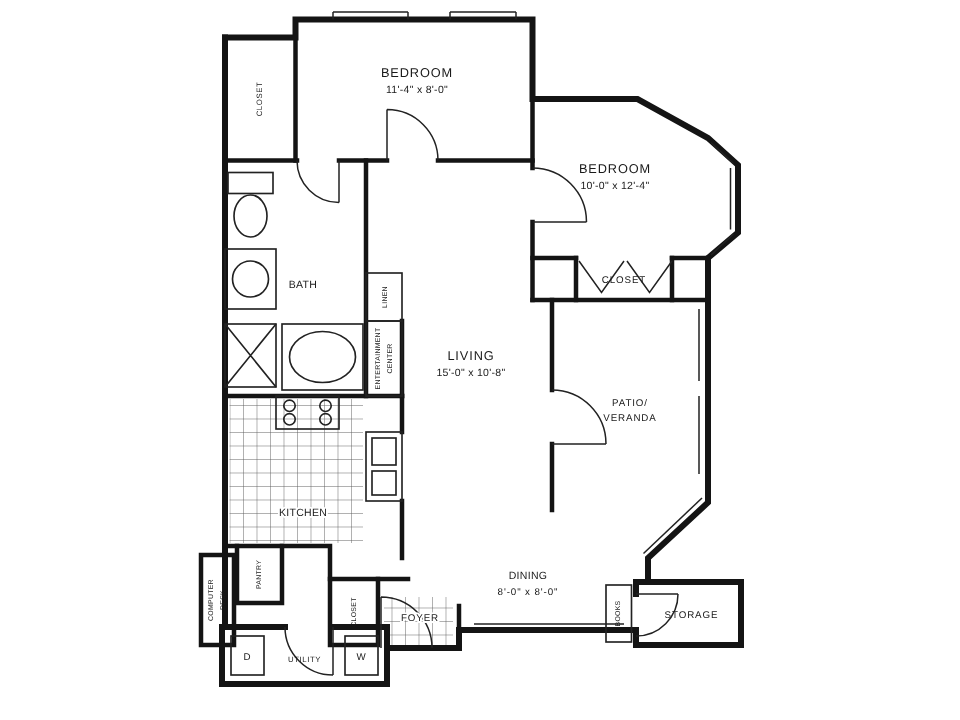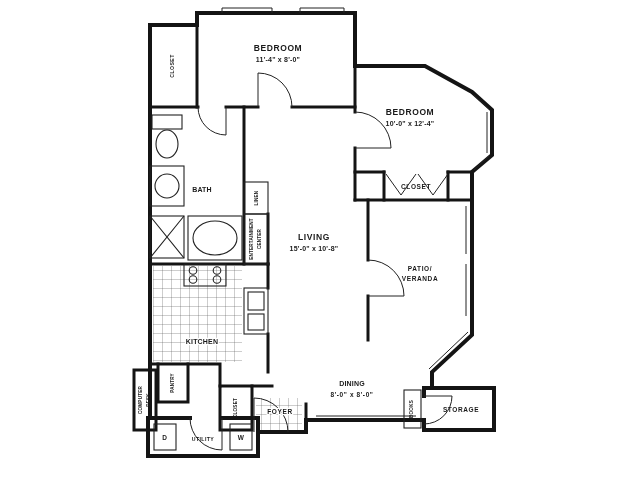--- a/index.html
+++ b/index.html
@@ -1,16 +1,16 @@
 <!DOCTYPE html>
 <html><head>
 <meta charset="utf-8">
 <style>
   html,body{margin:0;padding:0;background:#ffffff;}
-  .page{position:relative;width:640px;height:480px;background:#ffffff;overflow:hidden;font-weight:bold;}
+  .page{position:relative;width:640px;height:480px;background:#ffffff;overflow:hidden;}
   svg{display:block;}
   .wall{stroke:#141414;stroke-width:4;fill:none;stroke-linecap:square;}
   .wall-in{stroke:#141414;stroke-width:3;fill:none;stroke-linecap:square;}
   .thin{stroke:#222222;stroke-width:1.1;fill:none;}
   .fine{stroke:#222222;stroke-width:1;fill:none;}
   .lbl{font-family:"Liberation Sans",sans-serif;fill:#1a1a1a;text-anchor:middle;dominant-baseline:middle;letter-spacing:.6px;}
   .halo{paint-order:stroke;stroke:#ffffff;stroke-width:2.5px;stroke-linejoin:round;}
   .sz8{font-size:8.5px;} .sz7{font-size:7px;letter-spacing:.2px;} .sz6{font-size:6.5px;}
   .sz5{font-size:5.2px;letter-spacing:.4px;} .sz4{font-size:4.6px;letter-spacing:.2px;}
 </style>

